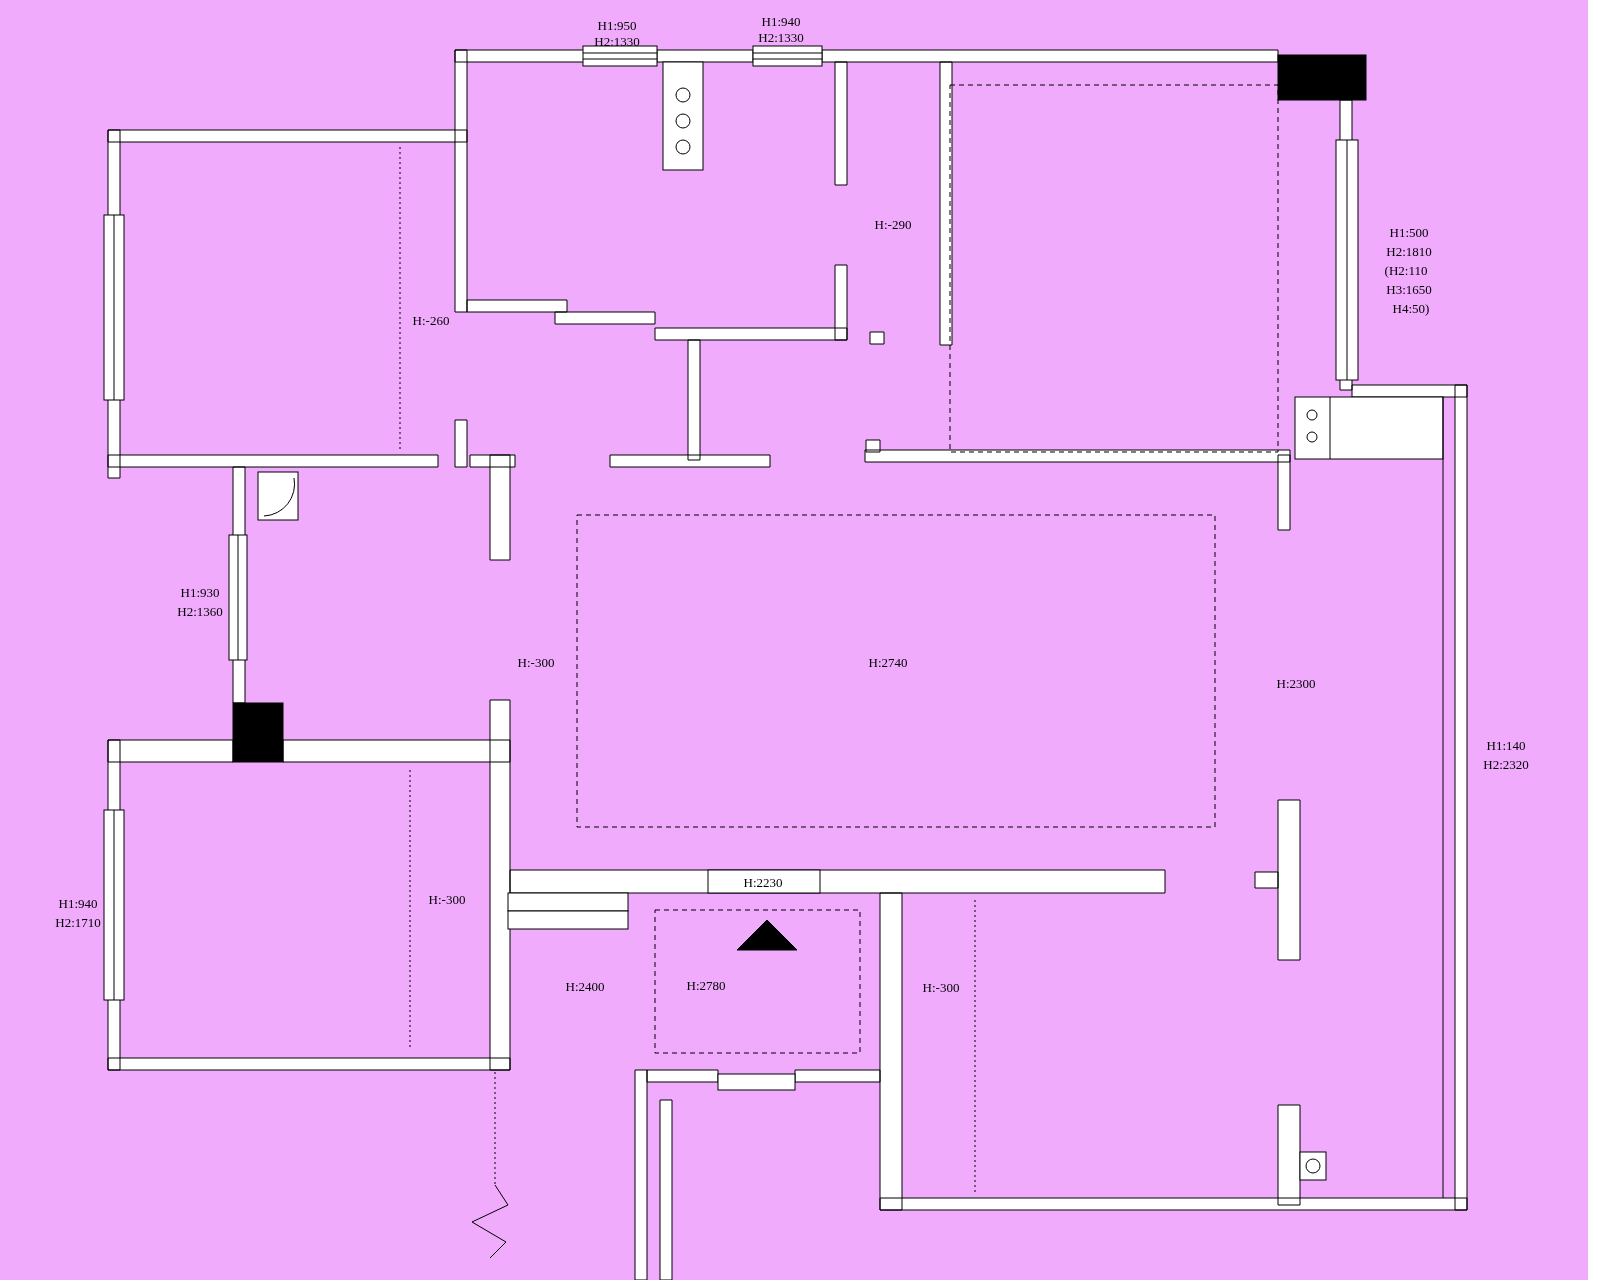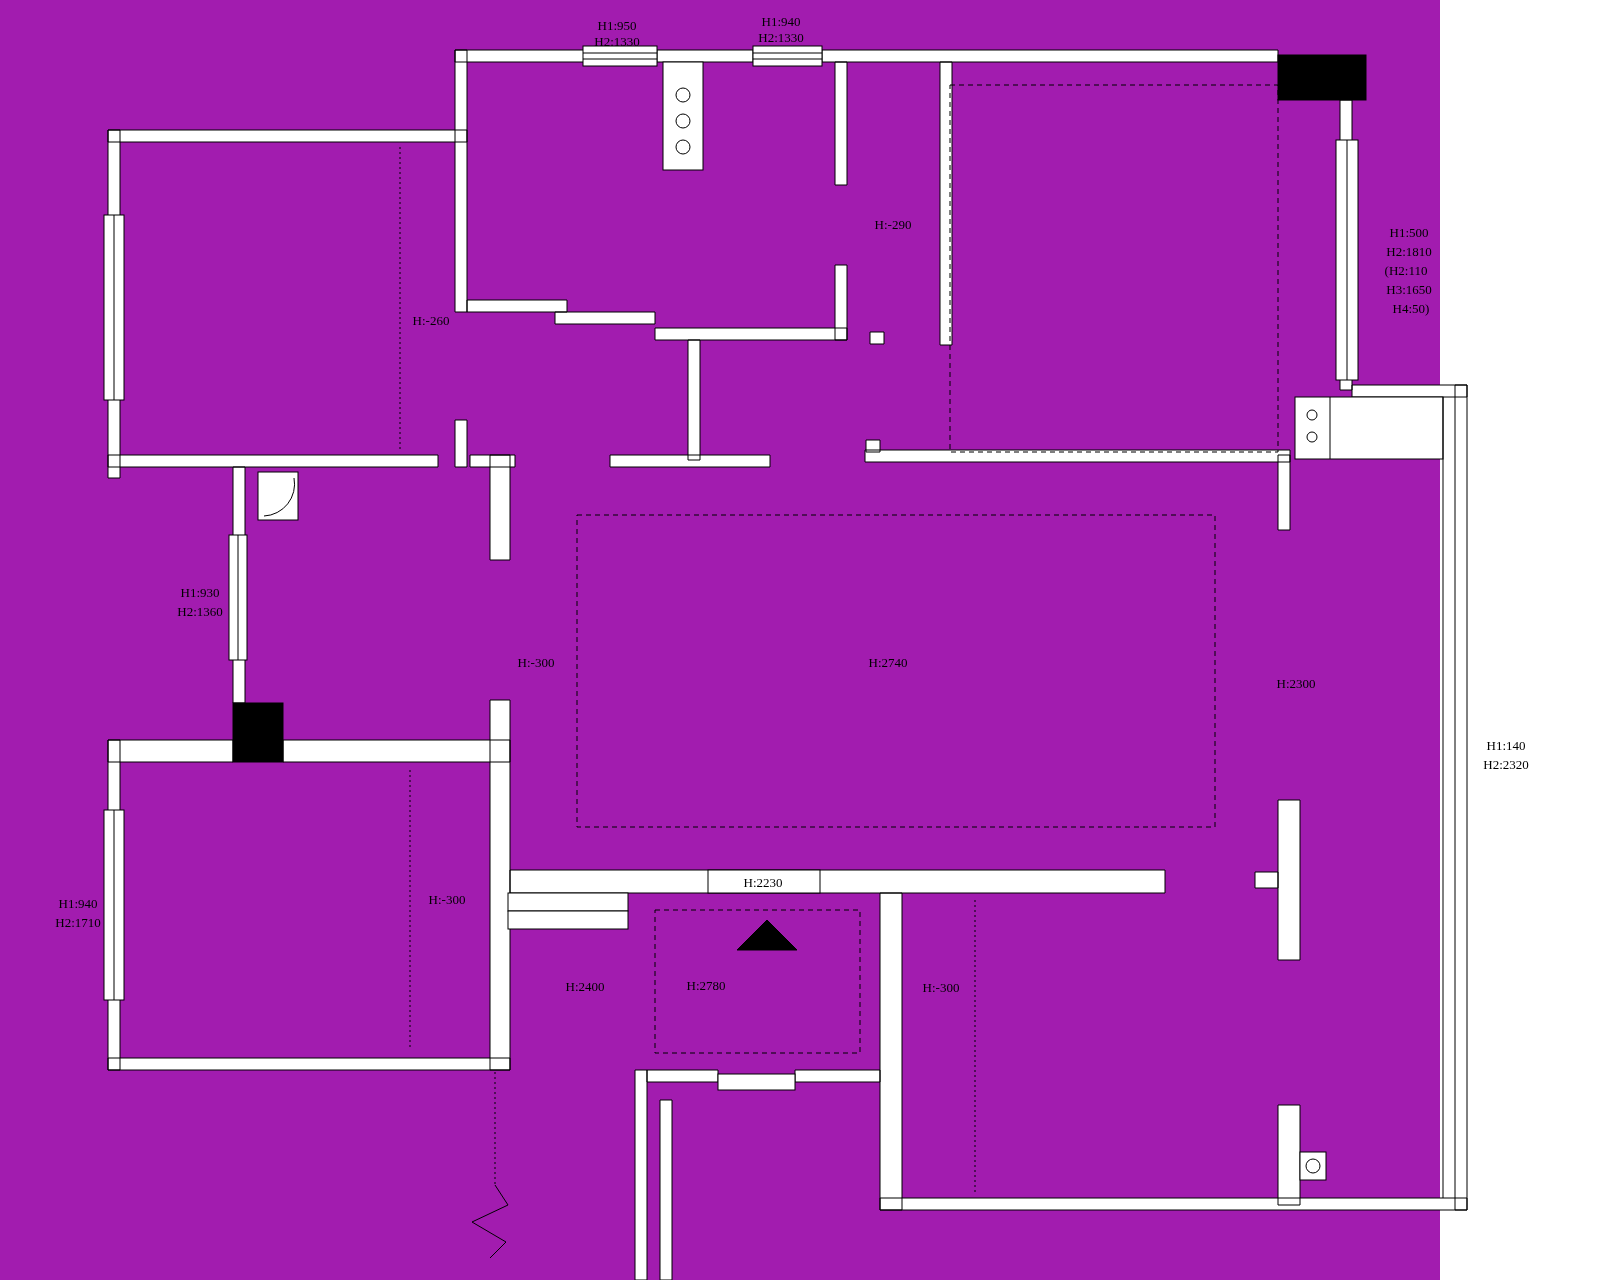--- a/index.html
+++ b/index.html
@@ -2,23 +2,23 @@
 <html><head>
 <meta charset="utf-8">
 <style>
   html, body {
     margin: 0;
     padding: 0;
     background: #ffffff;
   }
   .stage {
     position: relative;
-    width: 1440px;
+    width: 1588px;
     height: 1280px;
-    background: #a21caf;
+    background: #f0abfc;
     font-family: "Liberation Serif", serif;
   }
   svg { display: block; }
   .wall {
     fill: #ffffff;
     stroke: #000000;
     stroke-width: 1;
   }
   .thinbox {
     fill: #ffffff;

